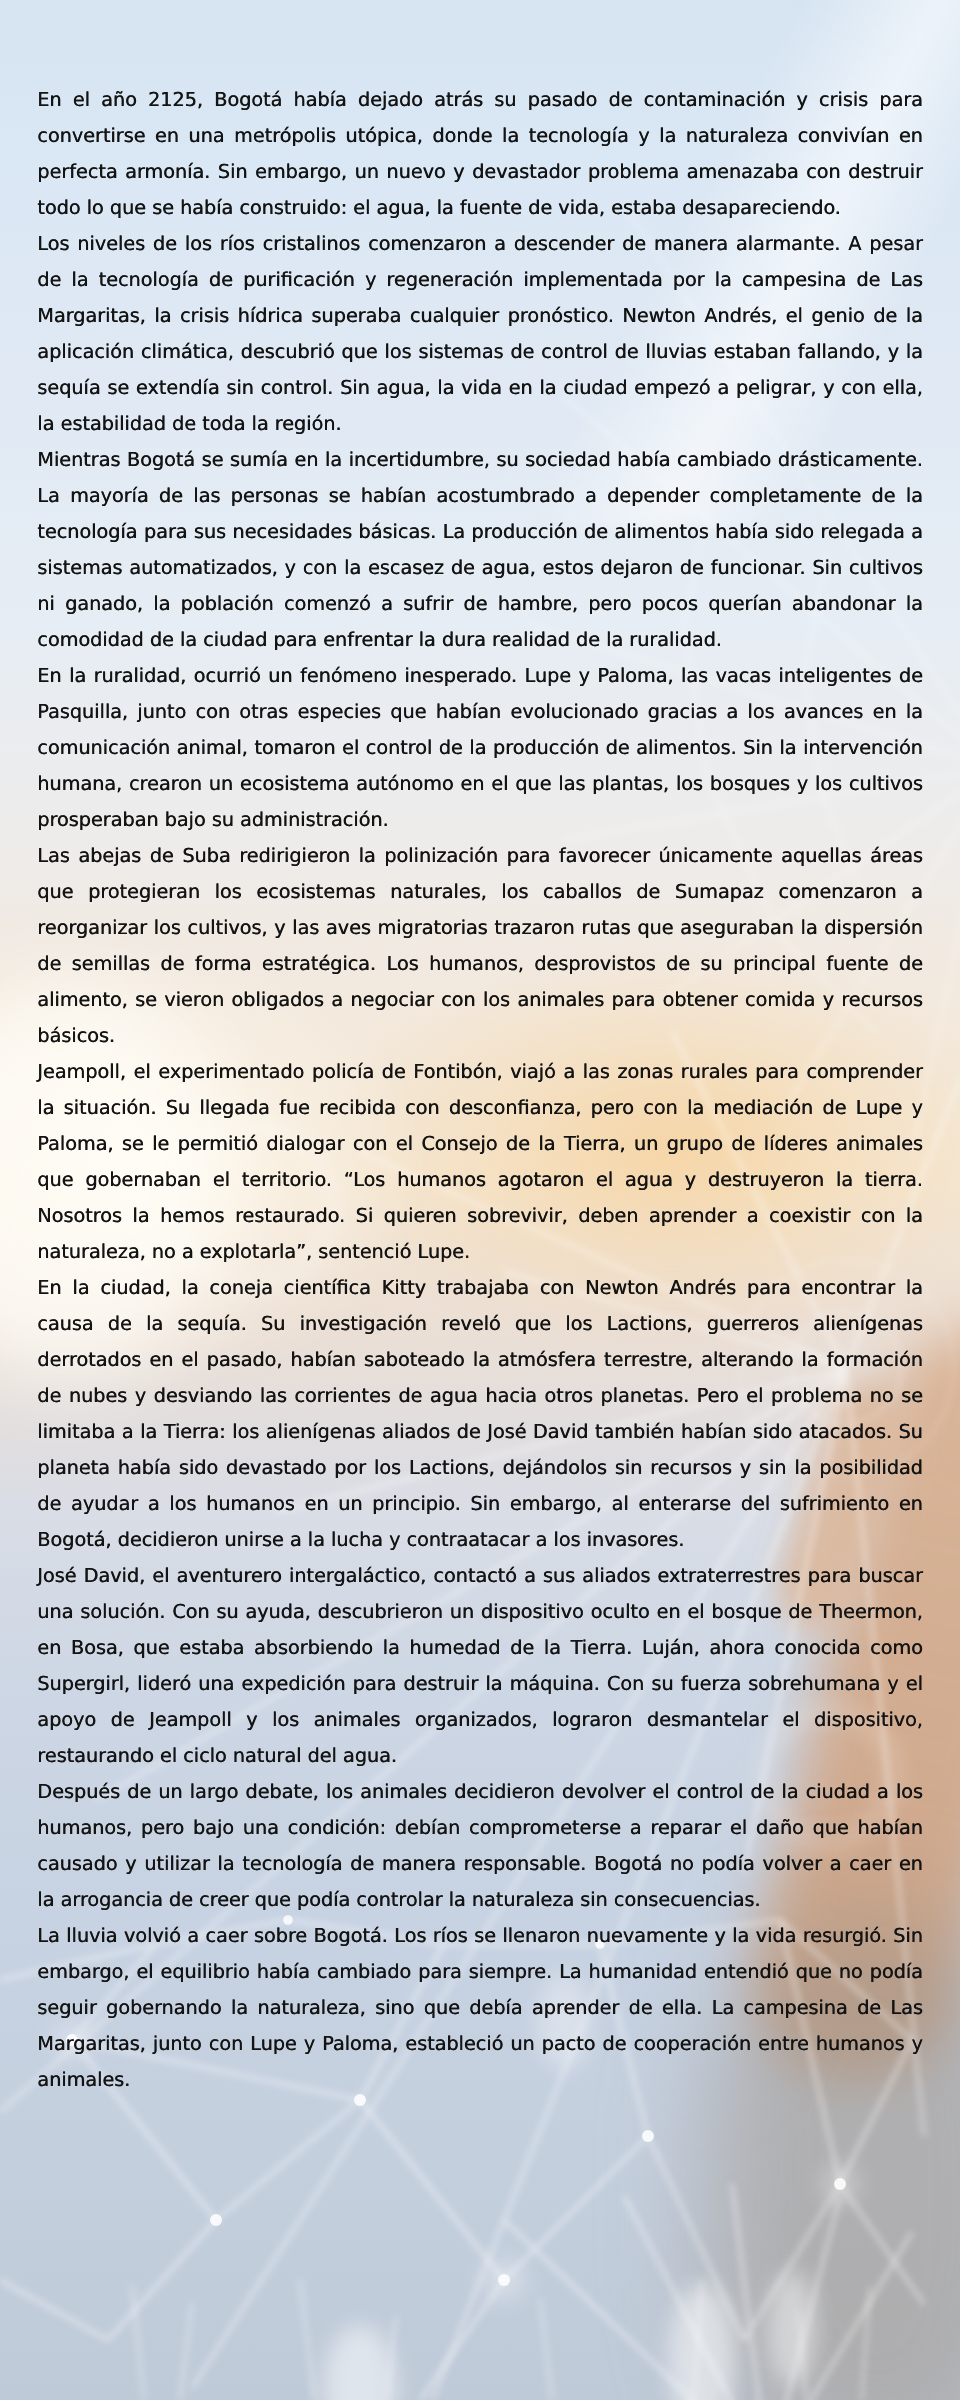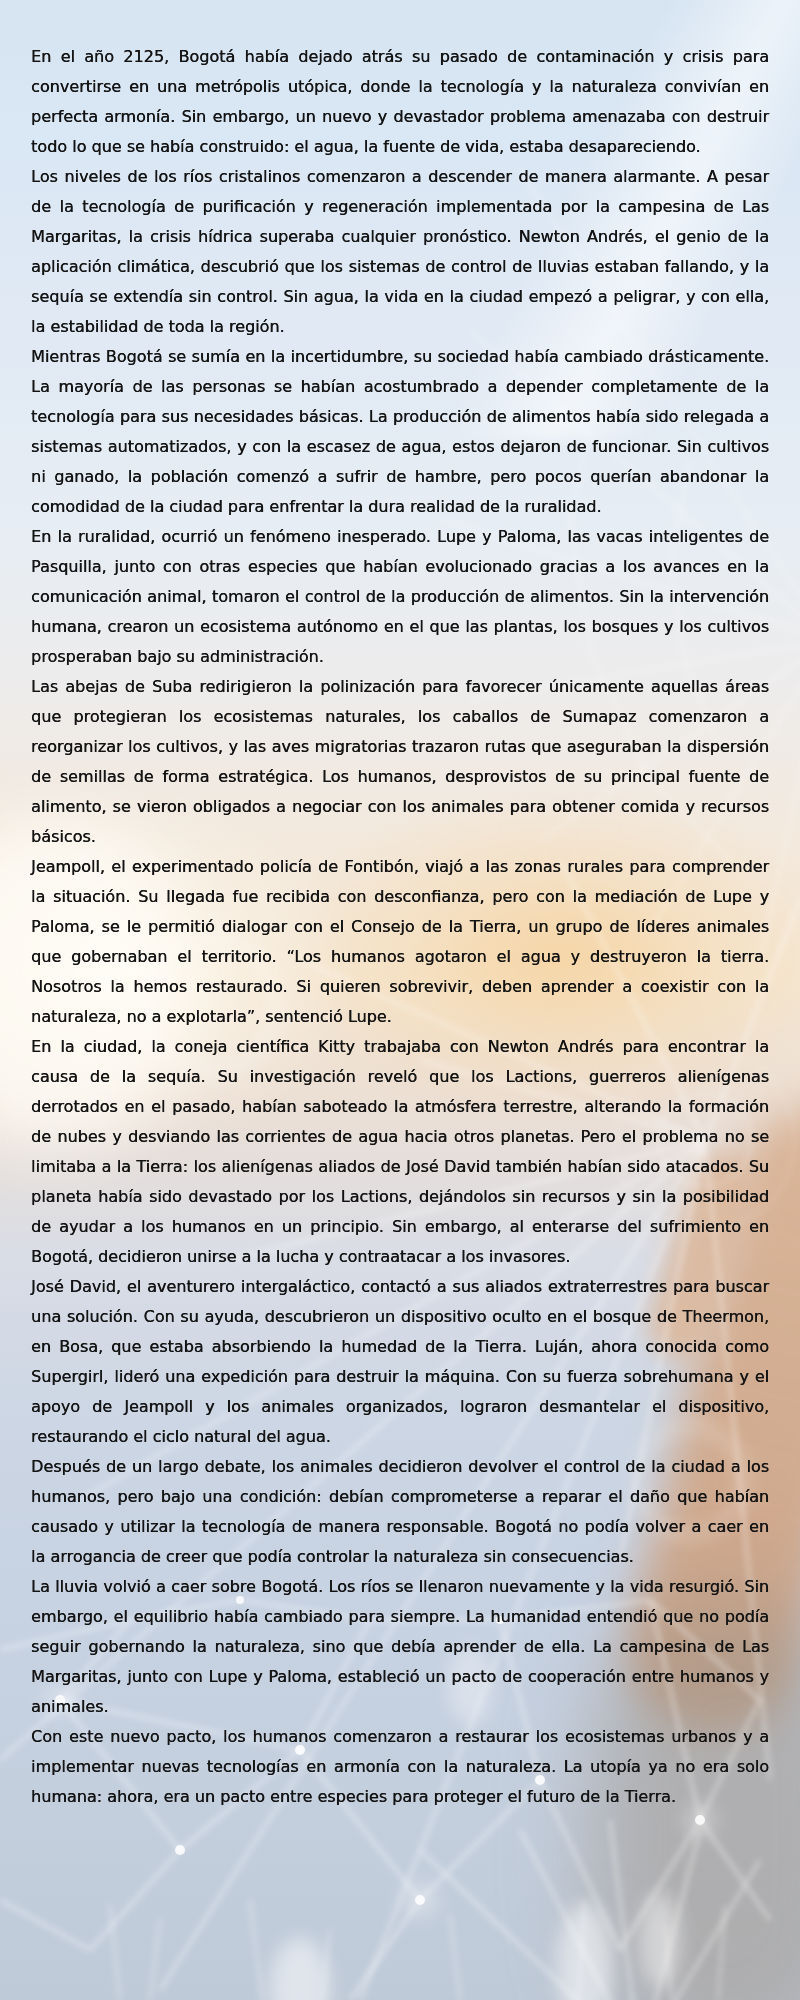--- a/index.html
+++ b/index.html
@@ -47,21 +47,21 @@
     transform:rotate(17deg);filter:blur(13px);
   }
   .corner-shade{
     position:absolute;right:-70px;bottom:-60px;width:280px;height:460px;
     background:rgba(158,149,140,.55);filter:blur(42px);border-radius:40%;
   }
   .plexus{position:absolute;inset:0;}
   
   .text-block{
     position:absolute;inset:0;
-    padding:42px 31px 0 31px;
+    padding:68px 31px 0 31px;
     box-sizing:border-box;
     color:#141414;
     font-size:16px;
     line-height:30px;
     text-align:justify;
     text-shadow:.35px 0 0 currentColor; 
   }
   .text-block p{margin:0;}
 </style>
 </head>
@@ -185,16 +185,15 @@
     <p>En el año 2125, Bogotá había dejado atrás su pasado de contaminación y crisis para convertirse en una metrópolis utópica, donde la tecnología y la naturaleza convivían en perfecta armonía. Sin embargo, un nuevo y devastador problema amenazaba con destruir todo lo que se había construido: el agua, la fuente de vida, estaba desapareciendo.</p>
     <p>Los niveles de los ríos cristalinos comenzaron a descender de manera alarmante. A pesar de la tecnología de purificación y regeneración implementada por la campesina de Las Margaritas, la crisis hídrica superaba cualquier pronóstico. Newton Andrés, el genio de la aplicación climática, descubrió que los sistemas de control de lluvias estaban fallando, y la sequía se extendía sin control. Sin agua, la vida en la ciudad empezó a peligrar, y con ella, la estabilidad de toda la región.</p>
     <p>Mientras Bogotá se sumía en la incertidumbre, su sociedad había cambiado drásticamente. La mayoría de las personas se habían acostumbrado a depender completamente de la tecnología para sus necesidades básicas. La producción de alimentos había sido relegada a sistemas automatizados, y con la escasez de agua, estos dejaron de funcionar. Sin cultivos ni ganado, la población comenzó a sufrir de hambre, pero pocos querían abandonar la comodidad de la ciudad para enfrentar la dura realidad de la ruralidad.</p>
     <p>En la ruralidad, ocurrió un fenómeno inesperado. Lupe y Paloma, las vacas inteligentes de Pasquilla, junto con otras especies que habían evolucionado gracias a los avances en la comunicación animal, tomaron el control de la producción de alimentos. Sin la intervención humana, crearon un ecosistema autónomo en el que las plantas, los bosques y los cultivos prosperaban bajo su administración.</p>
     <p>Las abejas de Suba redirigieron la polinización para favorecer únicamente aquellas áreas que protegieran los ecosistemas naturales, los caballos de Sumapaz comenzaron a reorganizar los cultivos, y las aves migratorias trazaron rutas que aseguraban la dispersión de semillas de forma estratégica. Los humanos, desprovistos de su principal fuente de alimento, se vieron obligados a negociar con los animales para obtener comida y recursos básicos.</p>
     <p>Jeampoll, el experimentado policía de Fontibón, viajó a las zonas rurales para comprender la situación. Su llegada fue recibida con desconfianza, pero con la mediación de Lupe y Paloma, se le permitió dialogar con el Consejo de la Tierra, un grupo de líderes animales que gobernaban el territorio. “Los humanos agotaron el agua y destruyeron la tierra. Nosotros la hemos restaurado. Si quieren sobrevivir, deben aprender a coexistir con la naturaleza, no a explotarla”, sentenció Lupe.</p>
     <p>En la ciudad, la coneja científica Kitty trabajaba con Newton Andrés para encontrar la causa de la sequía. Su investigación reveló que los Lactions, guerreros alienígenas derrotados en el pasado, habían saboteado la atmósfera terrestre, alterando la formación de nubes y desviando las corrientes de agua hacia otros planetas. Pero el problema no se limitaba a la Tierra: los alienígenas aliados de José David también habían sido atacados. Su planeta había sido devastado por los Lactions, dejándolos sin recursos y sin la posibilidad de ayudar a los humanos en un principio. Sin embargo, al enterarse del sufrimiento en Bogotá, decidieron unirse a la lucha y contraatacar a los invasores.</p>
     <p>José David, el aventurero intergaláctico, contactó a sus aliados extraterrestres para buscar una solución. Con su ayuda, descubrieron un dispositivo oculto en el bosque de Theermon, en Bosa, que estaba absorbiendo la humedad de la Tierra. Luján, ahora conocida como Supergirl, lideró una expedición para destruir la máquina. Con su fuerza sobrehumana y el apoyo de Jeampoll y los animales organizados, lograron desmantelar el dispositivo, restaurando el ciclo natural del agua.</p>
     <p>Después de un largo debate, los animales decidieron devolver el control de la ciudad a los humanos, pero bajo una condición: debían comprometerse a reparar el daño que habían causado y utilizar la tecnología de manera responsable. Bogotá no podía volver a caer en la arrogancia de creer que podía controlar la naturaleza sin consecuencias.</p>
     <p>La lluvia volvió a caer sobre Bogotá. Los ríos se llenaron nuevamente y la vida resurgió. Sin embargo, el equilibrio había cambiado para siempre. La humanidad entendió que no podía seguir gobernando la naturaleza, sino que debía aprender de ella. La campesina de Las Margaritas, junto con Lupe y Paloma, estableció un pacto de cooperación entre humanos y animales.</p>
-    <p>Con este nuevo pacto, los humanos comenzaron a restaurar los ecosistemas urbanos y a implementar nuevas tecnologías en armonía con la naturaleza. La utopía ya no era solo humana: ahora, era un pacto entre especies para proteger el futuro de la Tierra.</p>
   </div>
 
 </div>
 
 </body></html>

